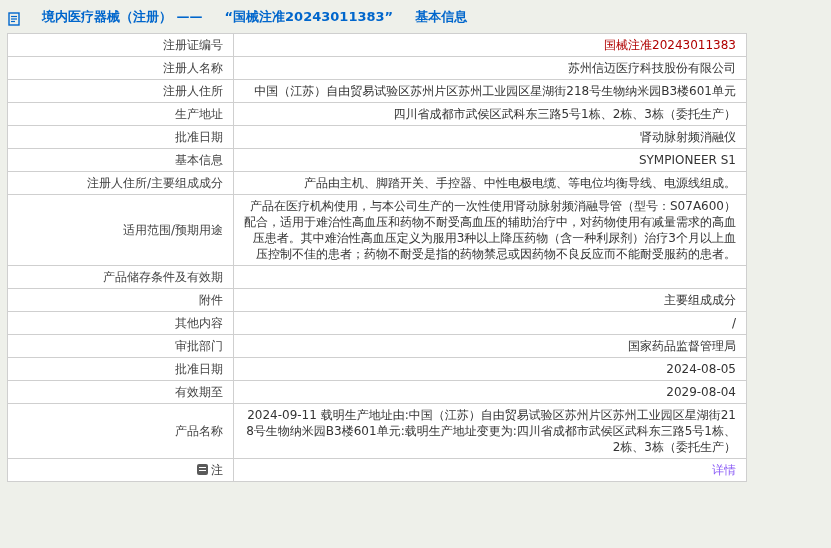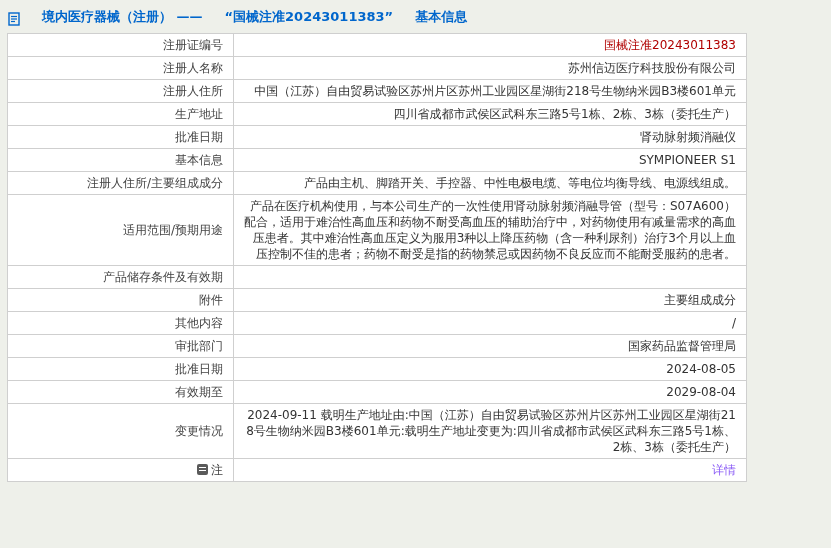--- a/index.html
+++ b/index.html
@@ -155,21 +155,21 @@
         </tr>
         <tr>
           <td class="label-cell">批准日期</td>
           <td class="value-cell">2024-08-05</td>
         </tr>
         <tr>
           <td class="label-cell">有效期至</td>
           <td class="value-cell">2029-08-04</td>
         </tr>
         <tr>
-          <td class="label-cell">变更情况</td>
+          <td class="label-cell">产品名称</td>
           <td class="value-cell">2024-09-11 载明生产地址由:中国（江苏）自由贸易试验区苏州片区苏州工业园区星湖街218号生物纳米园B3楼601单元:载明生产地址变更为:四川省成都市武侯区武科东三路5号1栋、2栋、3栋（委托生产）</td>
         </tr>
         <tr>
           <td class="label-cell"><span class="note-icon"></span>注</td>
           <td class="value-cell"><a href="#">详情</a></td>
         </tr>
       </tbody>
   </table>
 
 </div>

